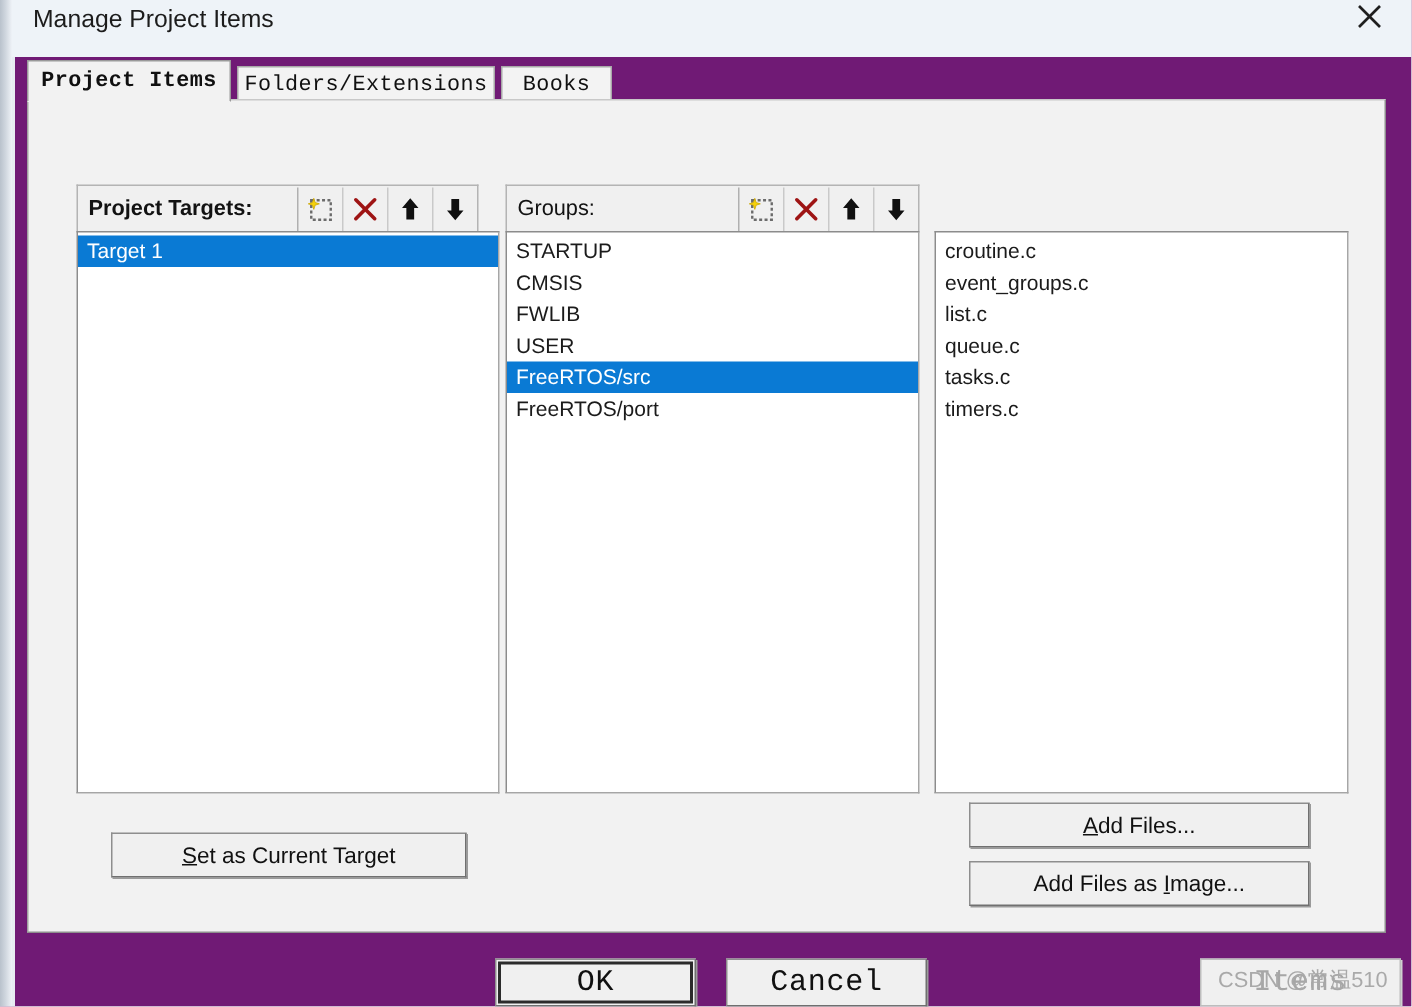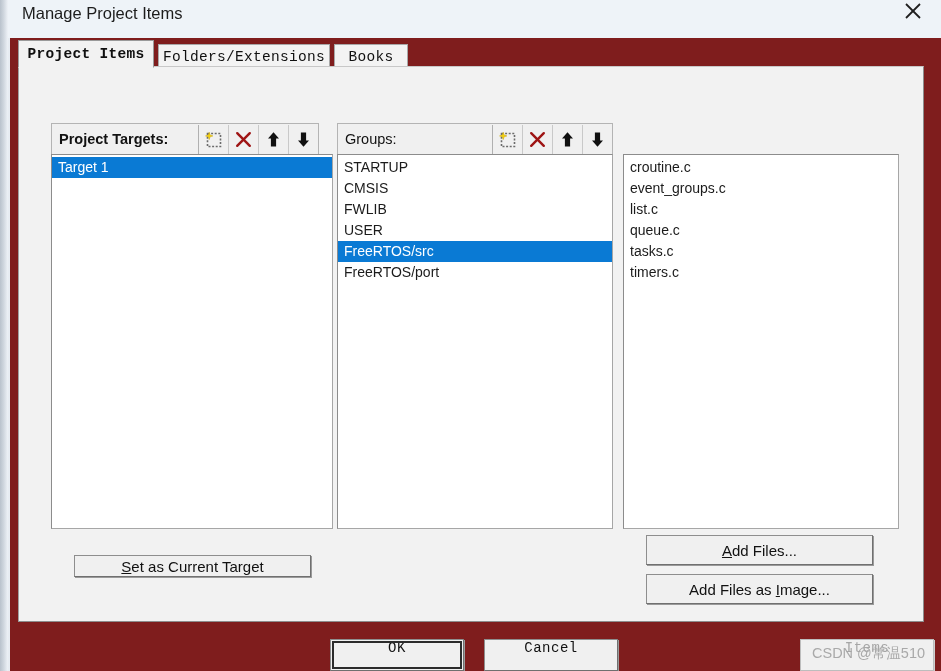--- a/index.html
+++ b/index.html
@@ -13,21 +13,21 @@
     background: #f0f0f0;
     font-family: "Liberation Sans", sans-serif;
     -webkit-font-smoothing: antialiased;
   }
 
   
   #window {
     position: relative;
     width: 941px;
     height: 671px;
-    background: #7f1d1d;
+    background: #701a75;
     box-sizing: border-box;
   }
   .win-left-edge {
     position: absolute;
     left: 0; top: 0;
     width: 8px; height: 671px;
     background: linear-gradient(to right, #b9c2cc 0%, #cfd6de 45%, #eef2f7 100%);
   }
   .win-left-inner {
     position: absolute;
@@ -206,23 +206,24 @@
   
   .dlgbtn {
     position: absolute;
     box-sizing: border-box;
     background: #f0f0f0;
     border: 1px solid #8e8e8e;
     border-right-color: #6f6f6f;
     border-bottom-color: #6f6f6f;
     box-shadow: 1px 1px 0 0 #9a9a9a;
     display: flex;
+    align-items: center;
     justify-content: center;
     font-family: "Liberation Mono", "DejaVu Sans Mono", monospace;
-    font-size: 14px;
+    font-size: 20px;
     letter-spacing: 0.5px;
     color: #111111;
     cursor: default;
   }
   .dlgbtn.default {
     outline: 2px solid #2b2b2b;
     outline-offset: -4px;
   }
   .dlgbtn.disabled {
     color: #a6a6a6;
@@ -361,21 +362,21 @@
 
     <div class="listbox" style="left:604px; top:87px; width:276px; height:375px;">
       <div class="list-item">croutine.c</div>
       <div class="list-item">event_groups.c</div>
       <div class="list-item">list.c</div>
       <div class="list-item">queue.c</div>
       <div class="list-item">tasks.c</div>
       <div class="list-item">timers.c</div>
     </div>
 
-    <div class="pushbtn" style="left:55px; top:488px; width:237px; height:22px;">
+    <div class="pushbtn" style="left:55px; top:488px; width:237px; height:30px;">
       <span><span class="accel">S</span><span>et as Current Target</span></span>
     </div>
 
     <div class="pushbtn" style="left:627px; top:468px; width:227px; height:30px;">
       <span><span class="accel">A</span><span>dd Files...</span></span>
     </div>
 
     <div class="pushbtn" style="left:627px; top:507px; width:227px; height:30px;">
       <span><span>Add Files as </span><span class="accel">I</span><span>mage...</span></span>
     </div>

